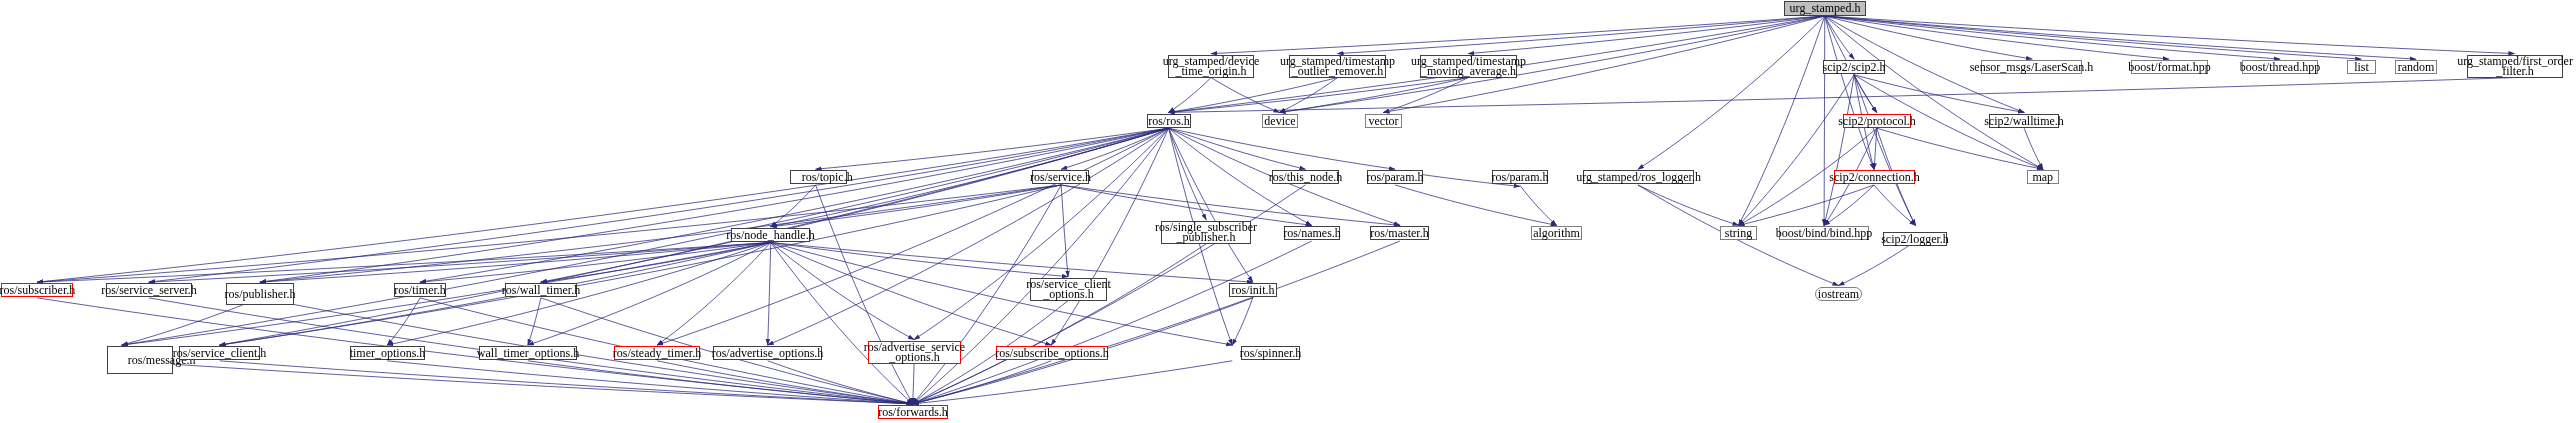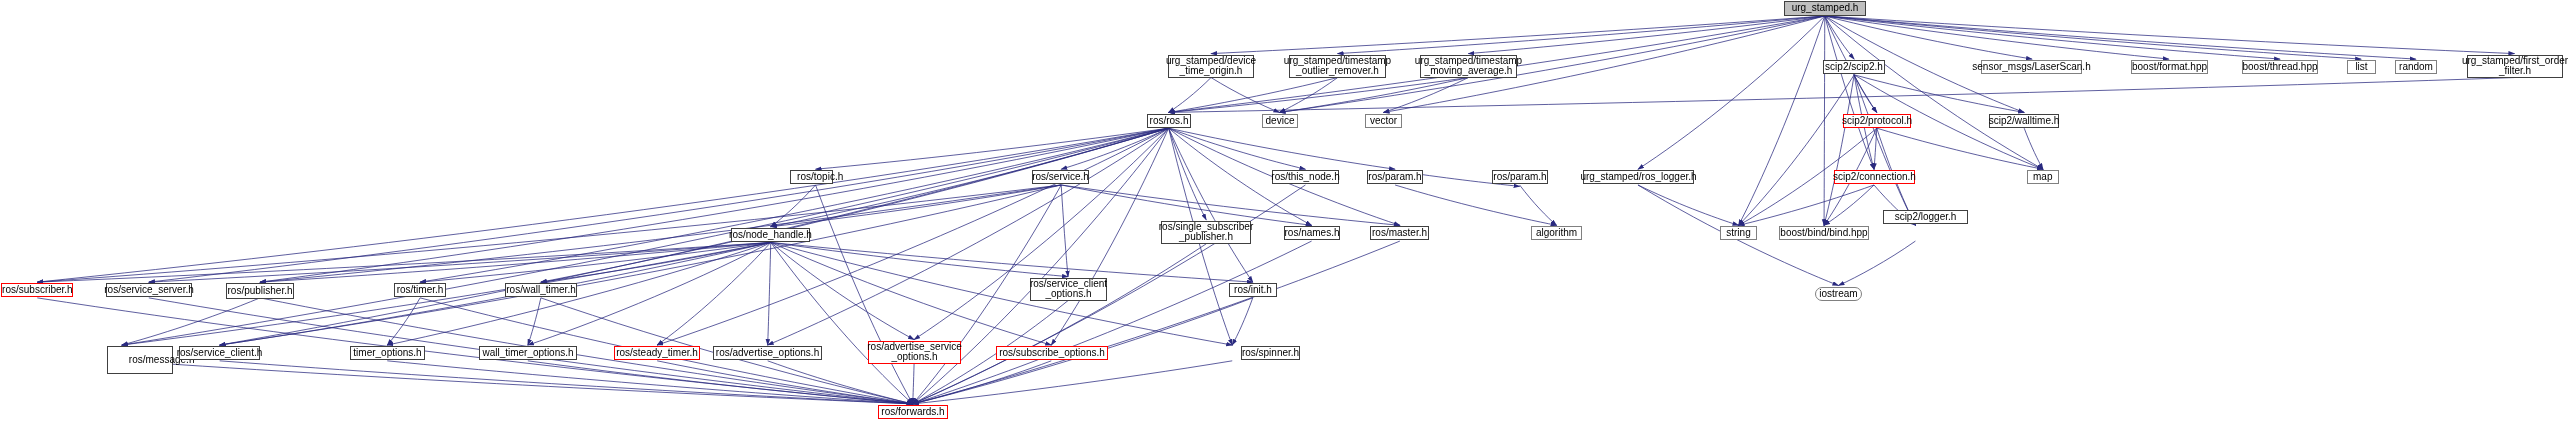--- a/index.html
+++ b/index.html
@@ -3,22 +3,22 @@
 <meta charset="utf-8">
 <title>urg_stamped.h include dependency graph</title>
 <style>
   html,body{margin:0;padding:0;background:#ffffff;}
   #canvas{position:relative;width:2576px;height:424px;background:#ffffff;
           font-family:"Liberation Sans","DejaVu Sans",sans-serif;
           overflow:hidden;}
   #edges{position:absolute;left:0;top:0;width:2576px;height:424px;pointer-events:none;}
   .node{position:absolute;box-sizing:border-box;display:flex;align-items:center;
         justify-content:center;text-align:center;background:#ffffff;
-        border:0.7px solid #808080;color:#000000;font-size:10px;line-height:10.3px;
-        padding:0.7px 2.7px;white-space:pre-line;}
+        border:0.7px solid #808080;color:#000000;font-size:12px;line-height:10.3px;
+        padding:0.7px 2.7px;white-space:pre-line;font-family:Liberation Serif, serif;}
   
   .node.root{background:#bfbfbf;border:0.7px solid #404040;}
   
   .node.lib{border:0.7px solid #404040;}
   
   .node.red{border:0.7px solid #ff0000;}
   .node.red.thick{border-width:1.4px;}
   .node span{pointer-events:none;}
 </style>
 </head>
@@ -171,41 +171,41 @@
       <div class="node " style="left: 2242px; top: 60px; width: 76px; height: 14.4px;"><span>boost/thread.hpp</span></div>
       <div class="node " style="left: 2347px; top: 60px; width: 29px; height: 14.4px;"><span>list</span></div>
       <div class="node " style="left: 2395px; top: 60px; width: 42px; height: 14.4px;"><span>random</span></div>
       <div class="node lib" style="left: 2467px; top: 55px; width: 96px; height: 22.6px;"><span>urg_stamped/first_order
 _filter.h</span></div>
       <div class="node lib" style="left: 1147px; top: 114px; width: 44px; height: 14.4px;"><span>ros/ros.h</span></div>
       <div class="node " style="left: 1262px; top: 114px; width: 36px; height: 14.4px;"><span>device</span></div>
       <div class="node " style="left: 1365px; top: 114px; width: 37px; height: 14.4px;"><span>vector</span></div>
       <div class="node red" style="left: 1843px; top: 114px; width: 68px; height: 14.4px;"><span>scip2/protocol.h</span></div>
       <div class="node lib" style="left: 1989px; top: 114px; width: 70px; height: 14.4px;"><span>scip2/walltime.h</span></div>
-      <div class="node lib" style="left: 790px; top: 170px; width: 43px; height: 14.4px; padding-left: 20px;"><span>ros/topic.h</span></div>
+      <div class="node lib" style="left: 790px; top: 170px; width: 57px; height: 14.4px; padding-left: 20px;"><span>ros/topic.h</span></div>
       <div class="node lib" style="left: 1032px; top: 170px; width: 57px; height: 14.4px;"><span>ros/service.h</span></div>
       <div class="node lib" style="left: 1272px; top: 170px; width: 67px; height: 14.4px;"><span>ros/this_node.h</span></div>
       <div class="node lib" style="left: 1367px; top: 170px; width: 56px; height: 14.4px;"><span>ros/param.h</span></div>
       <div class="node lib" style="left: 1492px; top: 170px; width: 56px; height: 14.4px;"><span>ros/param.h</span></div>
       <div class="node lib" style="left: 1583px; top: 170px; width: 111px; height: 14.4px;"><span>urg_stamped/ros_logger.h</span></div>
       <div class="node red" style="left: 1834px; top: 170px; width: 81px; height: 14.4px;"><span>scip2/connection.h</span></div>
       <div class="node " style="left: 2027px; top: 170px; width: 31.5px; height: 14.4px;"><span>map</span></div>
       <div class="node lib" style="left: 1161px; top: 221px; width: 90px; height: 22.6px;"><span>ros/single_subscriber
 _publisher.h</span></div>
       <div class="node lib" style="left: 1284px; top: 226px; width: 56px; height: 14.4px;"><span>ros/names.h</span></div>
       <div class="node lib" style="left: 1370px; top: 226px; width: 59px; height: 14.4px;"><span>ros/master.h</span></div>
       <div class="node " style="left: 1531px; top: 226px; width: 51px; height: 14.4px;"><span>algorithm</span></div>
       <div class="node " style="left: 1720px; top: 226px; width: 37px; height: 14.4px;"><span>string</span></div>
       <div class="node " style="left: 1779px; top: 226px; width: 90px; height: 14.4px;"><span>boost/bind/bind.hpp</span></div>
-      <div class="node lib" style="left: 1883px; top: 210px; width: 85px; height: 14.4px;"><span>scip2/logger.h</span></div>
+      <div class="node lib" style="left: 1883px; top: 232px; width: 64px; height: 14.4px;"><span>scip2/logger.h</span></div>
       <div class="node lib" style="left: 731px; top: 228px; width: 79px; height: 14.4px;"><span>ros/node_handle.h</span></div>
       <div class="node " style="left: 1815px; top: 287px; width: 47px; height: 14.4px; border-radius: 7px;"><span>iostream</span></div>
       <div class="node red" style="left: 1.4px; top: 283px; width: 72px; height: 14.4px;"><span>ros/subscriber.h</span></div>
       <div class="node lib" style="left: 106px; top: 283px; width: 86px; height: 14.4px;"><span>ros/service_server.h</span></div>
-      <div class="node lib" style="left: 226px; top: 283px; width: 68px; height: 16px;"><span>ros/publisher.h</span></div>
+      <div class="node lib" style="left: 226px; top: 283px; width: 68px; height: 22px;"><span>ros/publisher.h</span></div>
       <div class="node lib" style="left: 394px; top: 283px; width: 52px; height: 14.4px;"><span>ros/timer.h</span></div>
       <div class="node lib" style="left: 505px; top: 283px; width: 72px; height: 14.4px;"><span>ros/wall_timer.h</span></div>
       <div class="node lib" style="left: 1030px; top: 278px; width: 77px; height: 22.6px;"><span>ros/service_client
 _options.h</span></div>
       <div class="node lib" style="left: 1229px; top: 283px; width: 48px; height: 14.4px;"><span>ros/init.h</span></div>
       <div class="node lib" style="left: 107px; top: 346px; width: 66px; height: 28px; padding-left: 46px;"><span>ros/message.h</span></div>
       <div class="node lib" style="left: 179px; top: 346px; width: 81px; height: 14.4px;"><span>ros/service_client.h</span></div>
       <div class="node lib" style="left: 350px; top: 346px; width: 75px; height: 14.4px;"><span>timer_options.h</span></div>
       <div class="node lib" style="left: 479px; top: 346px; width: 98px; height: 14.4px;"><span>wall_timer_options.h</span></div>
       <div class="node red" style="left: 614px; top: 346px; width: 86px; height: 14.4px;"><span>ros/steady_timer.h</span></div>

